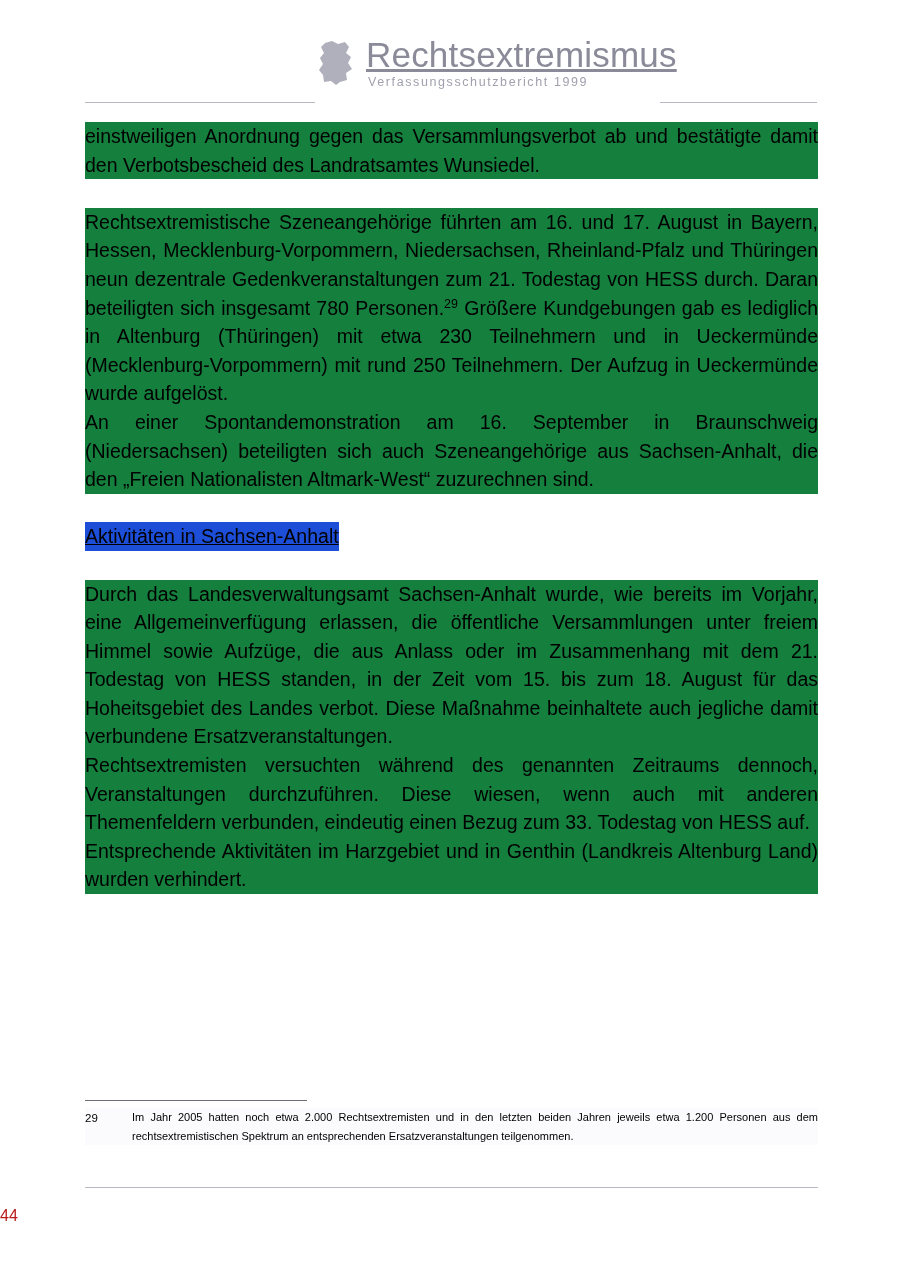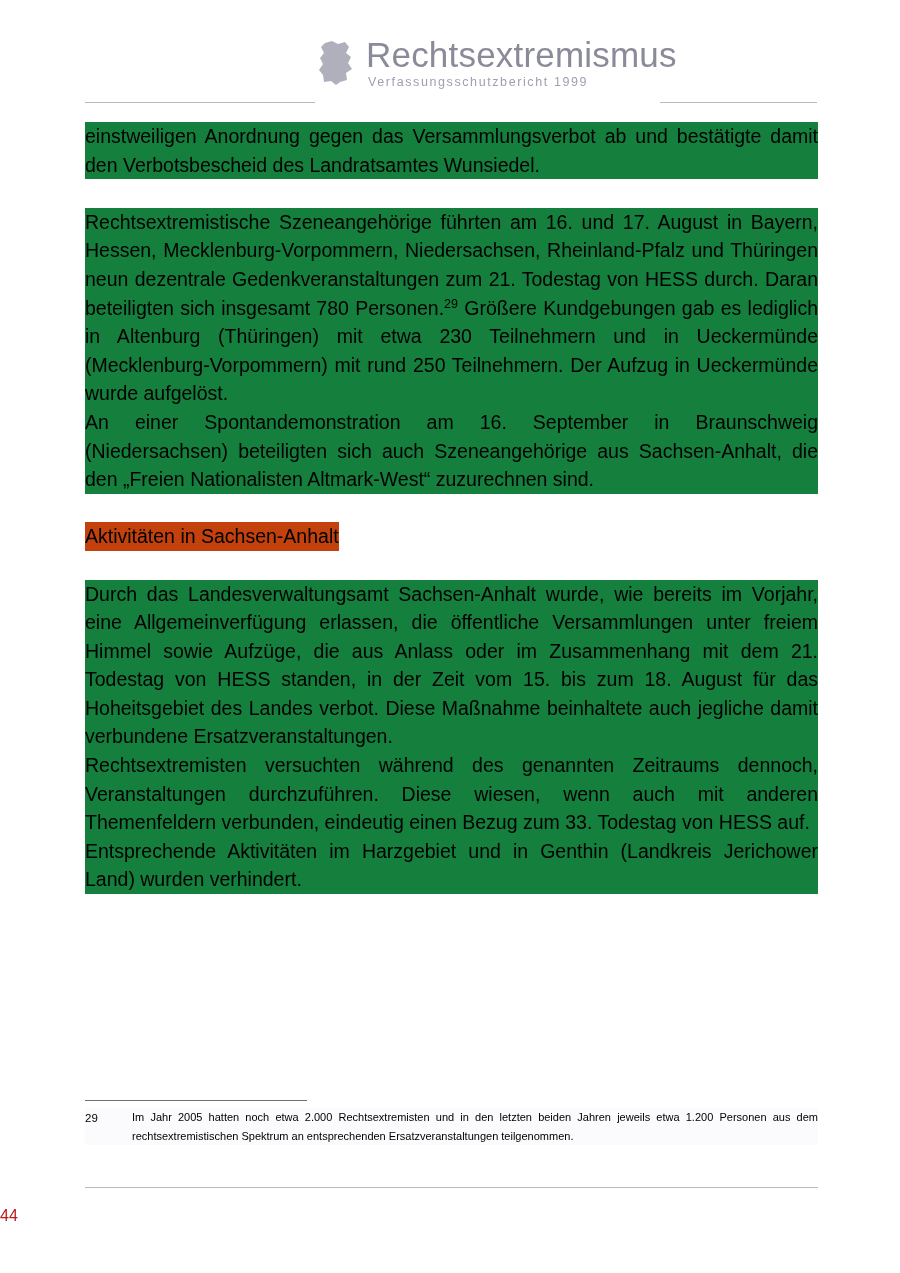--- a/index.html
+++ b/index.html
@@ -50,20 +50,21 @@
     flex-direction: column;
     align-items: flex-start;
   }
   .header-title {
     font-family: "Liberation Sans", sans-serif;
     font-size: 35px;
     line-height: 38px;
     letter-spacing: 0.2px;
     color: #8a8a99;
     white-space: nowrap;
+    text-decoration: underline;
   }
   .header-subtitle {
     font-family: "Liberation Sans", sans-serif;
     font-size: 12.5px;
     letter-spacing: 1.6px;
     color: #a0a0ae;
     white-space: nowrap;
     margin-top: 1px;
     margin-left: 2px;
   }
@@ -100,21 +101,22 @@
     color: #000;
     background: #15803d;
   }
   .spacer-par {
     height: 28.6px;
   }
   .heading-u {
     margin: 0;
     font-size: 19.5px;
     line-height: 28.6px;
-    background: #c2410c;
+    text-decoration: underline;
+    background: #1d4ed8;
     display: inline-block;
   }
   sup.fn {
     font-size: 12.5px;
     vertical-align: super;
     line-height: 0;
   }
 
   
   .footnote-rule {
@@ -197,21 +199,21 @@
     <div class="spacer-par"></div>
 
     <div>
       <span class="heading-u">Aktivitäten in Sachsen-Anhalt</span>
     </div>
 
     <div class="spacer-par"></div>
 
     <p class="body-par">Durch das Landesverwaltungsamt Sachsen-Anhalt wurde, wie bereits im Vorjahr, eine Allgemeinverfügung erlassen, die öffentliche Versammlungen unter freiem Himmel sowie Aufzüge, die aus Anlass oder im Zusammenhang mit dem 21. Todestag von HESS standen, in der Zeit vom 15. bis zum 18. August für das Hoheitsgebiet des Landes verbot. Diese Maßnahme beinhaltete auch jegliche damit verbundene Ersatzveranstaltungen.</p>
     <p class="body-par">Rechtsextremisten versuchten während des genannten Zeitraums dennoch, Veranstaltungen durchzuführen. Diese wiesen, wenn auch mit anderen Themenfeldern verbunden, eindeutig einen Bezug zum 33. Todestag von HESS auf.</p>
-    <p class="body-par">Entsprechende Aktivitäten im Harzgebiet und in Genthin (Landkreis Jerichower Land) wurden verhindert.</p>
+    <p class="body-par">Entsprechende Aktivitäten im Harzgebiet und in Genthin (Landkreis Altenburg Land) wurden verhindert.</p>
   </div>
 
   <div class="footnote-rule"></div>
   <div class="footnote">
     <div class="footnote-num">29</div>
     <div class="footnote-text">Im Jahr 2005 hatten noch etwa 2.000 Rechtsextremisten und in den letzten beiden Jahren jeweils etwa 1.200 Personen aus dem rechtsextremistischen Spektrum an entsprechenden Ersatzveranstaltungen teilgenommen.</div>
   </div>
 
   <div class="bottom-rule"></div>
   <div class="page-number">44</div>

